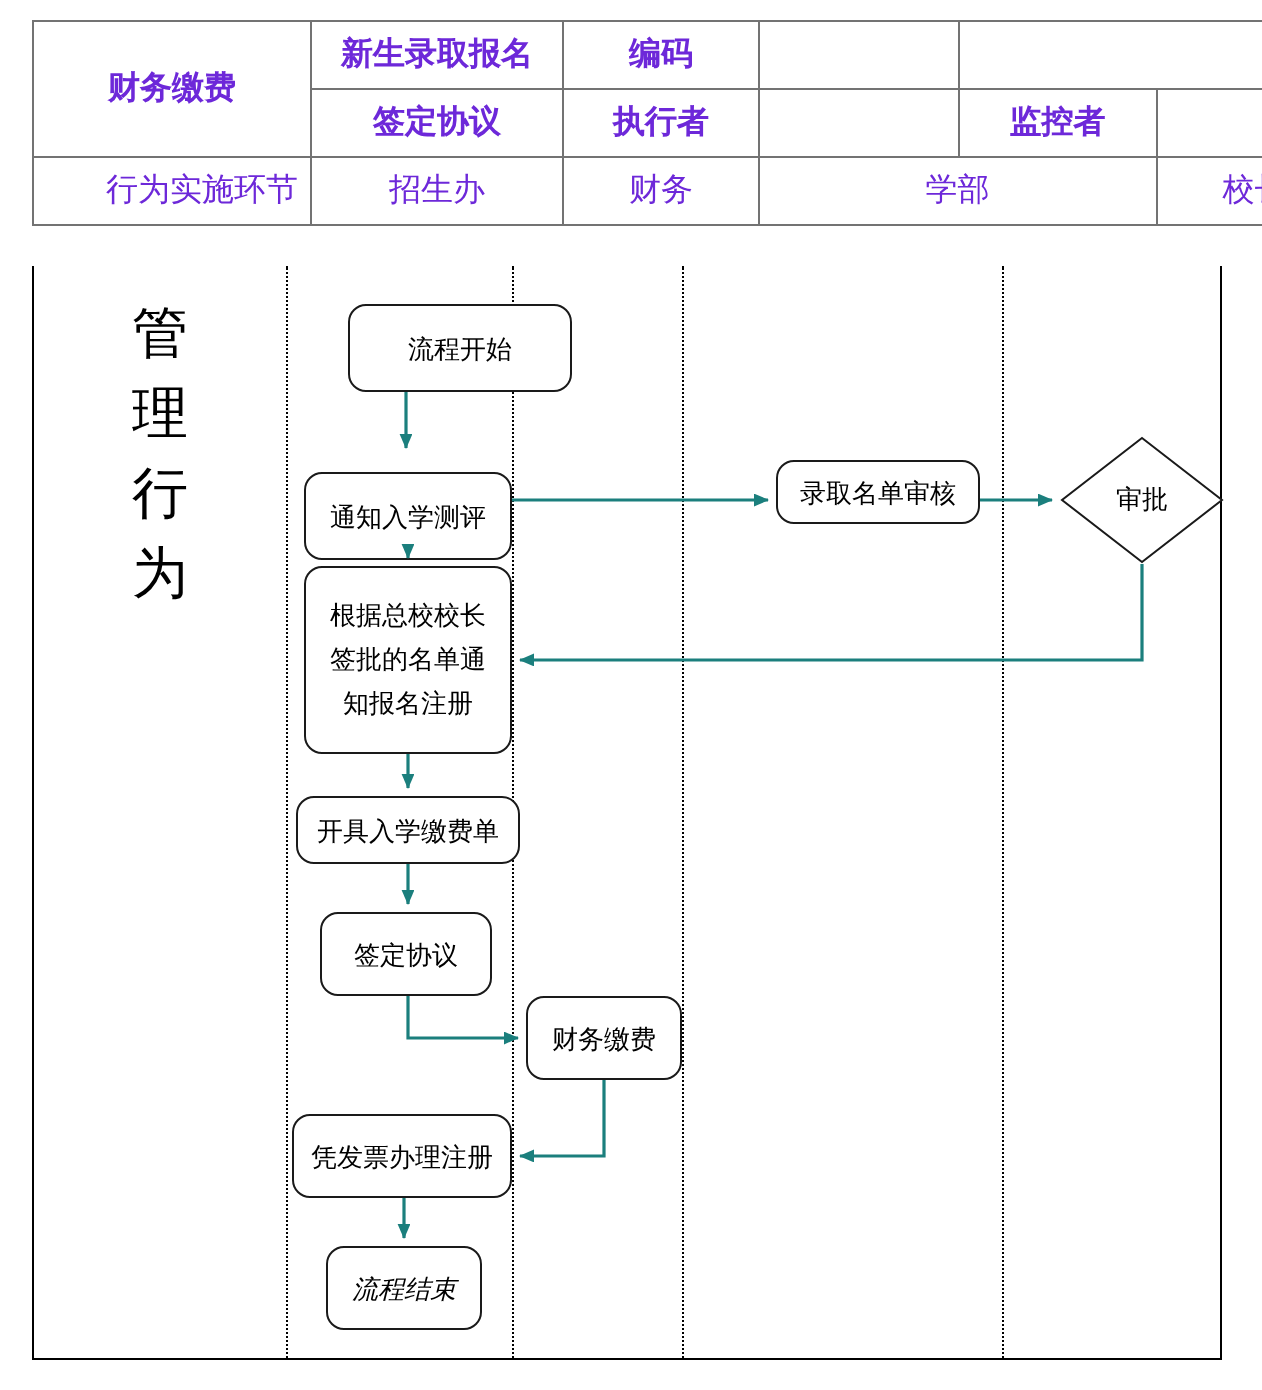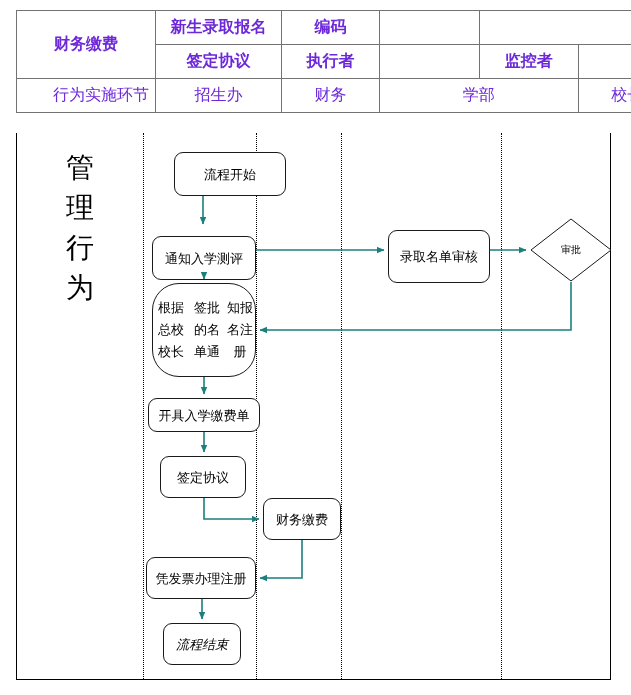--- a/index.html
+++ b/index.html
@@ -60,30 +60,30 @@
     border:1px solid #1a1a1a;
     border-radius:9px;
     background:#ffffff;
     display:flex;align-items:center;justify-content:center;
     font-family:"Liberation Serif","DejaVu Serif",serif;
     font-size:13px;color:#000;
     text-align:center;
     line-height:17px;
     box-sizing:border-box;
   }
-  .node.multi{flex-direction:row;line-height:22px;padding:2px 0;border-radius:27px;}
+  .node.multi{flex-direction:column;line-height:22px;padding:2px 0;}
   .node.multi span{display:block;}
 
   .diamond-wrap{position:absolute;}
   .diamond-wrap svg{display:block;}
   .diamond-label{
     position:absolute;left:0;top:0;right:0;bottom:0;
     display:flex;align-items:center;justify-content:center;
     font-family:Liberation Serif, serif;
-    font-size:10px;color:#000;
+    font-size:13px;color:#000;
   }
 
   
   #wires{position:absolute;left:0;top:0;width:631px;height:695px;pointer-events:none;}
 </style>
 </head>
 <body>
 
 <div id="root">
 
@@ -127,21 +127,21 @@
       <span>为</span>
     </div>
 
   <div id="nodes">
       <div class="node" style="left: 142px; top: 152px; width: 112px; height: 44px; margin-left: 32px;">
         <span>流程开始</span>
       </div>
       <div class="node" style="left: 152px; top: 236px; width: 104px; height: 44px;">
         <span>通知入学测评</span>
       </div>
-      <div class="node" style="left: 388px; top: 230px; width: 102px; height: 53px;">
+      <div class="node" style="left: 388px; top: 230px; width: 102px; height: 32px;">
         <span>录取名单审核</span>
       </div>
       <div class="diamond-wrap" style="left: 530px; top: 218px; width: 82px; height: 64px;">
         <svg width="82" height="64">
           <polygon points="41,1 81,32 41,63 1,32" fill="#ffffff" stroke="#1a1a1a" stroke-width="1"></polygon>
         </svg>
         <div class="diamond-label">审批</div>
       </div>
       <div class="node multi" style="left: 152px; top: 283px; width: 104px; height: 94px;">
         <span>根据总校校长</span>

